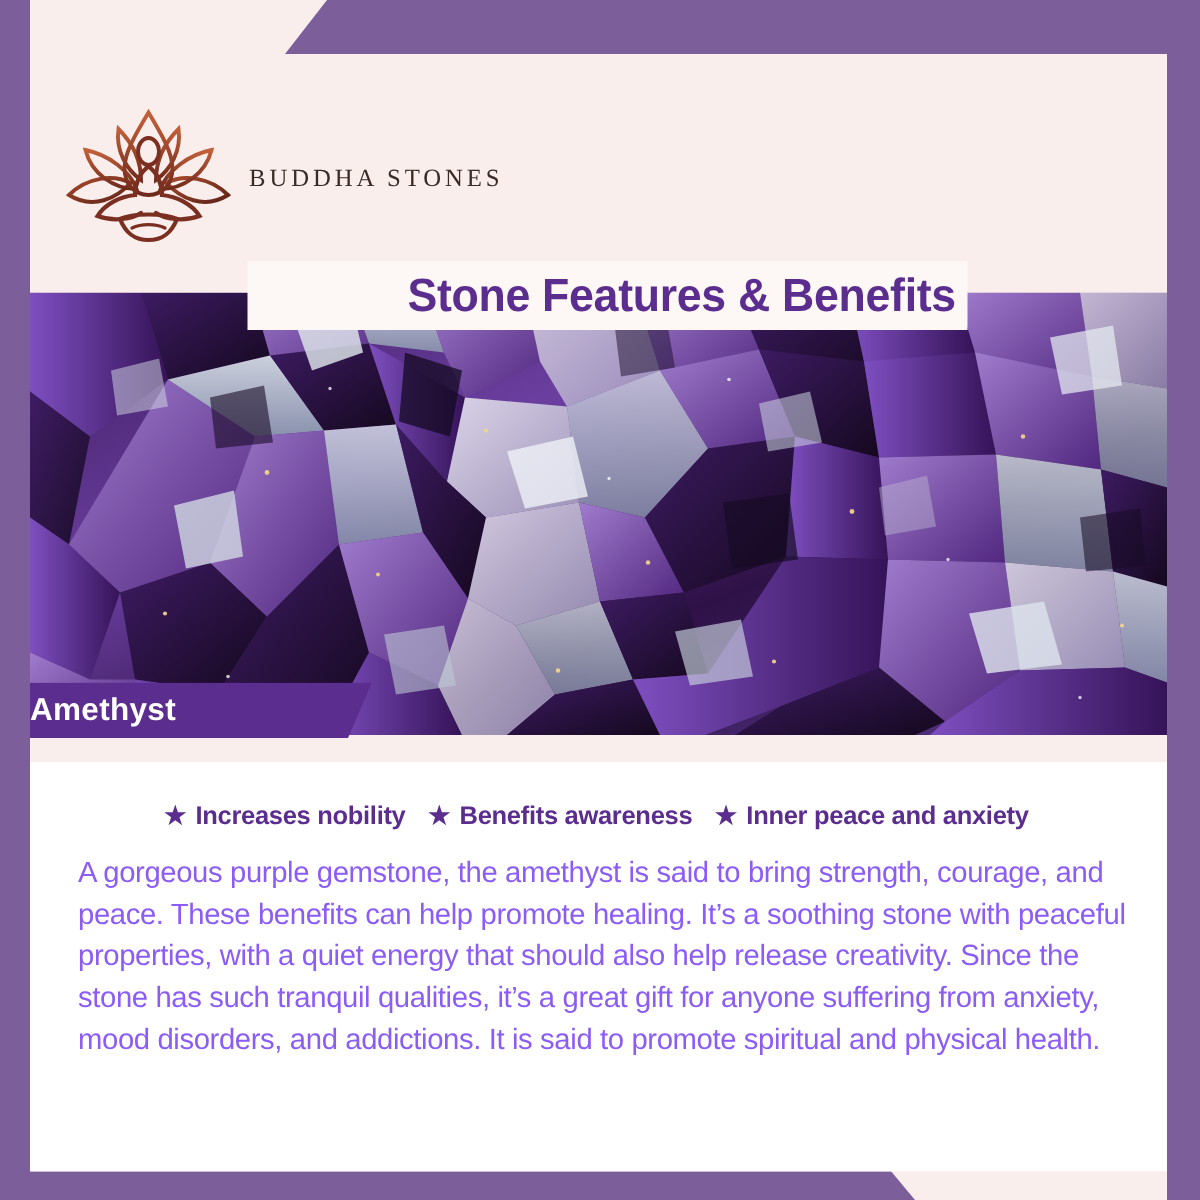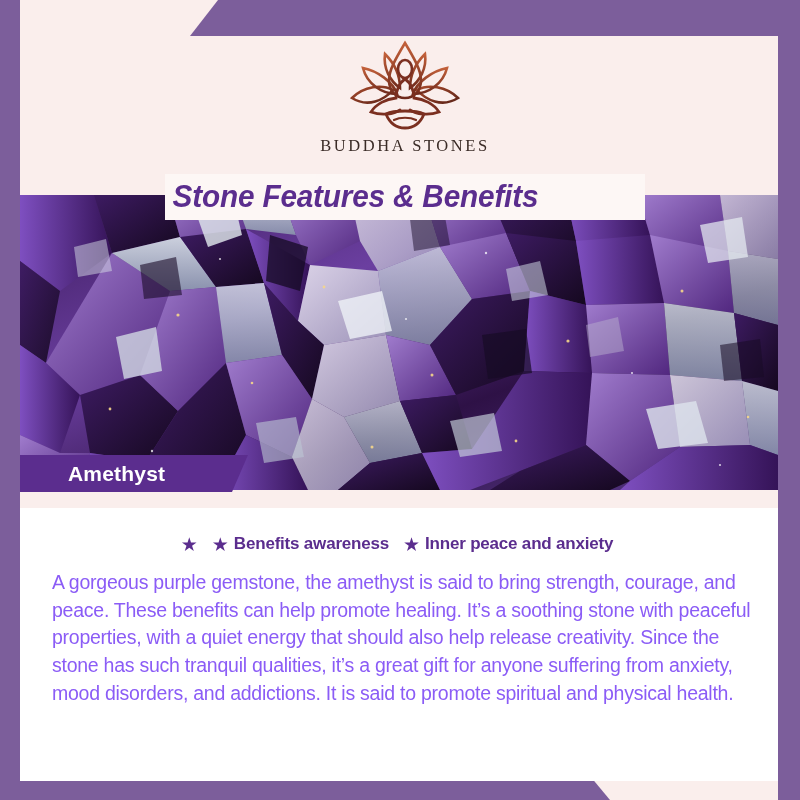--- a/index.html
+++ b/index.html
@@ -72,21 +72,20 @@
     z-index: 7;
     overflow: hidden;
   }
 
   
   .header {
     position: relative;
     height: 160px;
     background: #faeeec;
     display: flex;
-    flex-direction: column;
     align-items: center;
     justify-content: flex-start;
     padding-top: 2px;
     padding-left: 12px;
   }
   .logo-mark {
     width: 134px;
     height: 96px;
     display: block;
   }
@@ -103,22 +102,21 @@
   .title-band {
     position: absolute;
     left: 145px;
     top: 138px;
     width: 480px;
     height: 46px;
     background: #fdf7f5;
     z-index: 8;
     display: flex;
     align-items: center;
-    justify-content: flex-start;
-    font-style: italic;
+    justify-content: flex-end;
   }
   .title-text {
     font-size: 31px;
     font-weight: bold;
     color: #5b2d8e;
     letter-spacing: -0.2px;
     white-space: nowrap;
     transform: scaleX(0.96);
   }
 
@@ -139,21 +137,20 @@
     position: absolute;
     left: 0px;
     top: 419px;
     width: 228px;
     height: 37px;
     background: #5b2d8e;
     clip-path: polygon(0 0, 228px 0, 212px 37px, 0 37px);
     z-index: 9;
     display: flex;
     align-items: center;
-    padding-left: 48px;
     box-sizing: border-box;
   }
   .name-tag-text {
     color: #ffffff;
     font-size: 21px;
     font-weight: bold;
     letter-spacing: 0.2px;
   }
 
   
@@ -394,20 +391,21 @@
       <span class="name-tag-text">Amethyst</span>
     </div>
 
     <div class="divider"></div>
 
     <div class="body-panel">
 
       <div class="benefits">
         <div class="benefit">
           <span class="star">★</span>
+          <span class="label">Increases nobility</span>
         </div>
         <div class="benefit">
           <span class="star">★</span>
           <span class="label">Benefits awareness</span>
         </div>
         <div class="benefit">
           <span class="star">★</span>
           <span class="label">Inner peace and anxiety</span>
         </div>
       </div>

